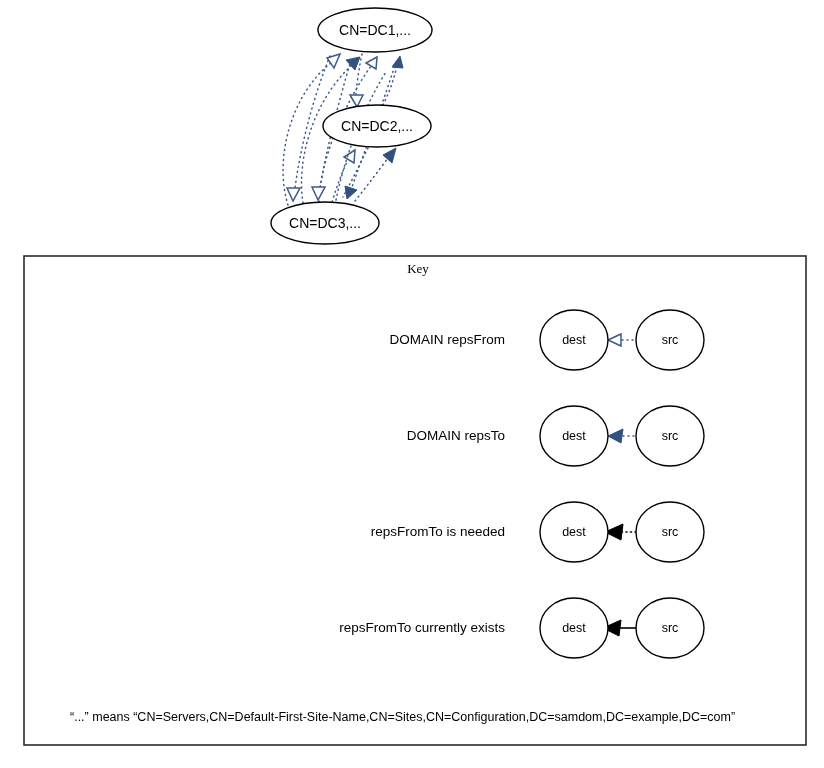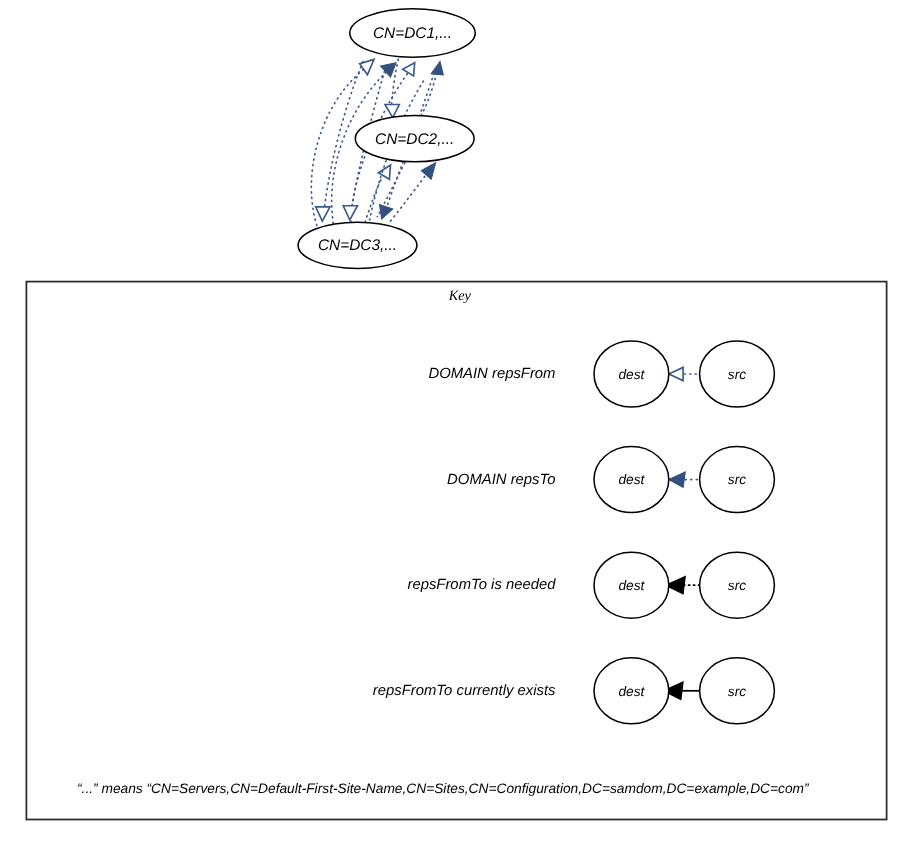--- a/index.html
+++ b/index.html
@@ -14,21 +14,20 @@
     font-family: "Liberation Sans", sans-serif;
     position: relative;
     overflow: hidden;
   }
   #canvas-root {
     position: absolute;
     left: 0;
     top: 0;
     width: 824px;
     height: 768px;
-    font-style: italic;
   }
   svg.diagram {
     position: absolute;
     left: 0;
     top: 0;
     width: 824px;
     height: 768px;
     display: block;
   }
   text.node-label {

